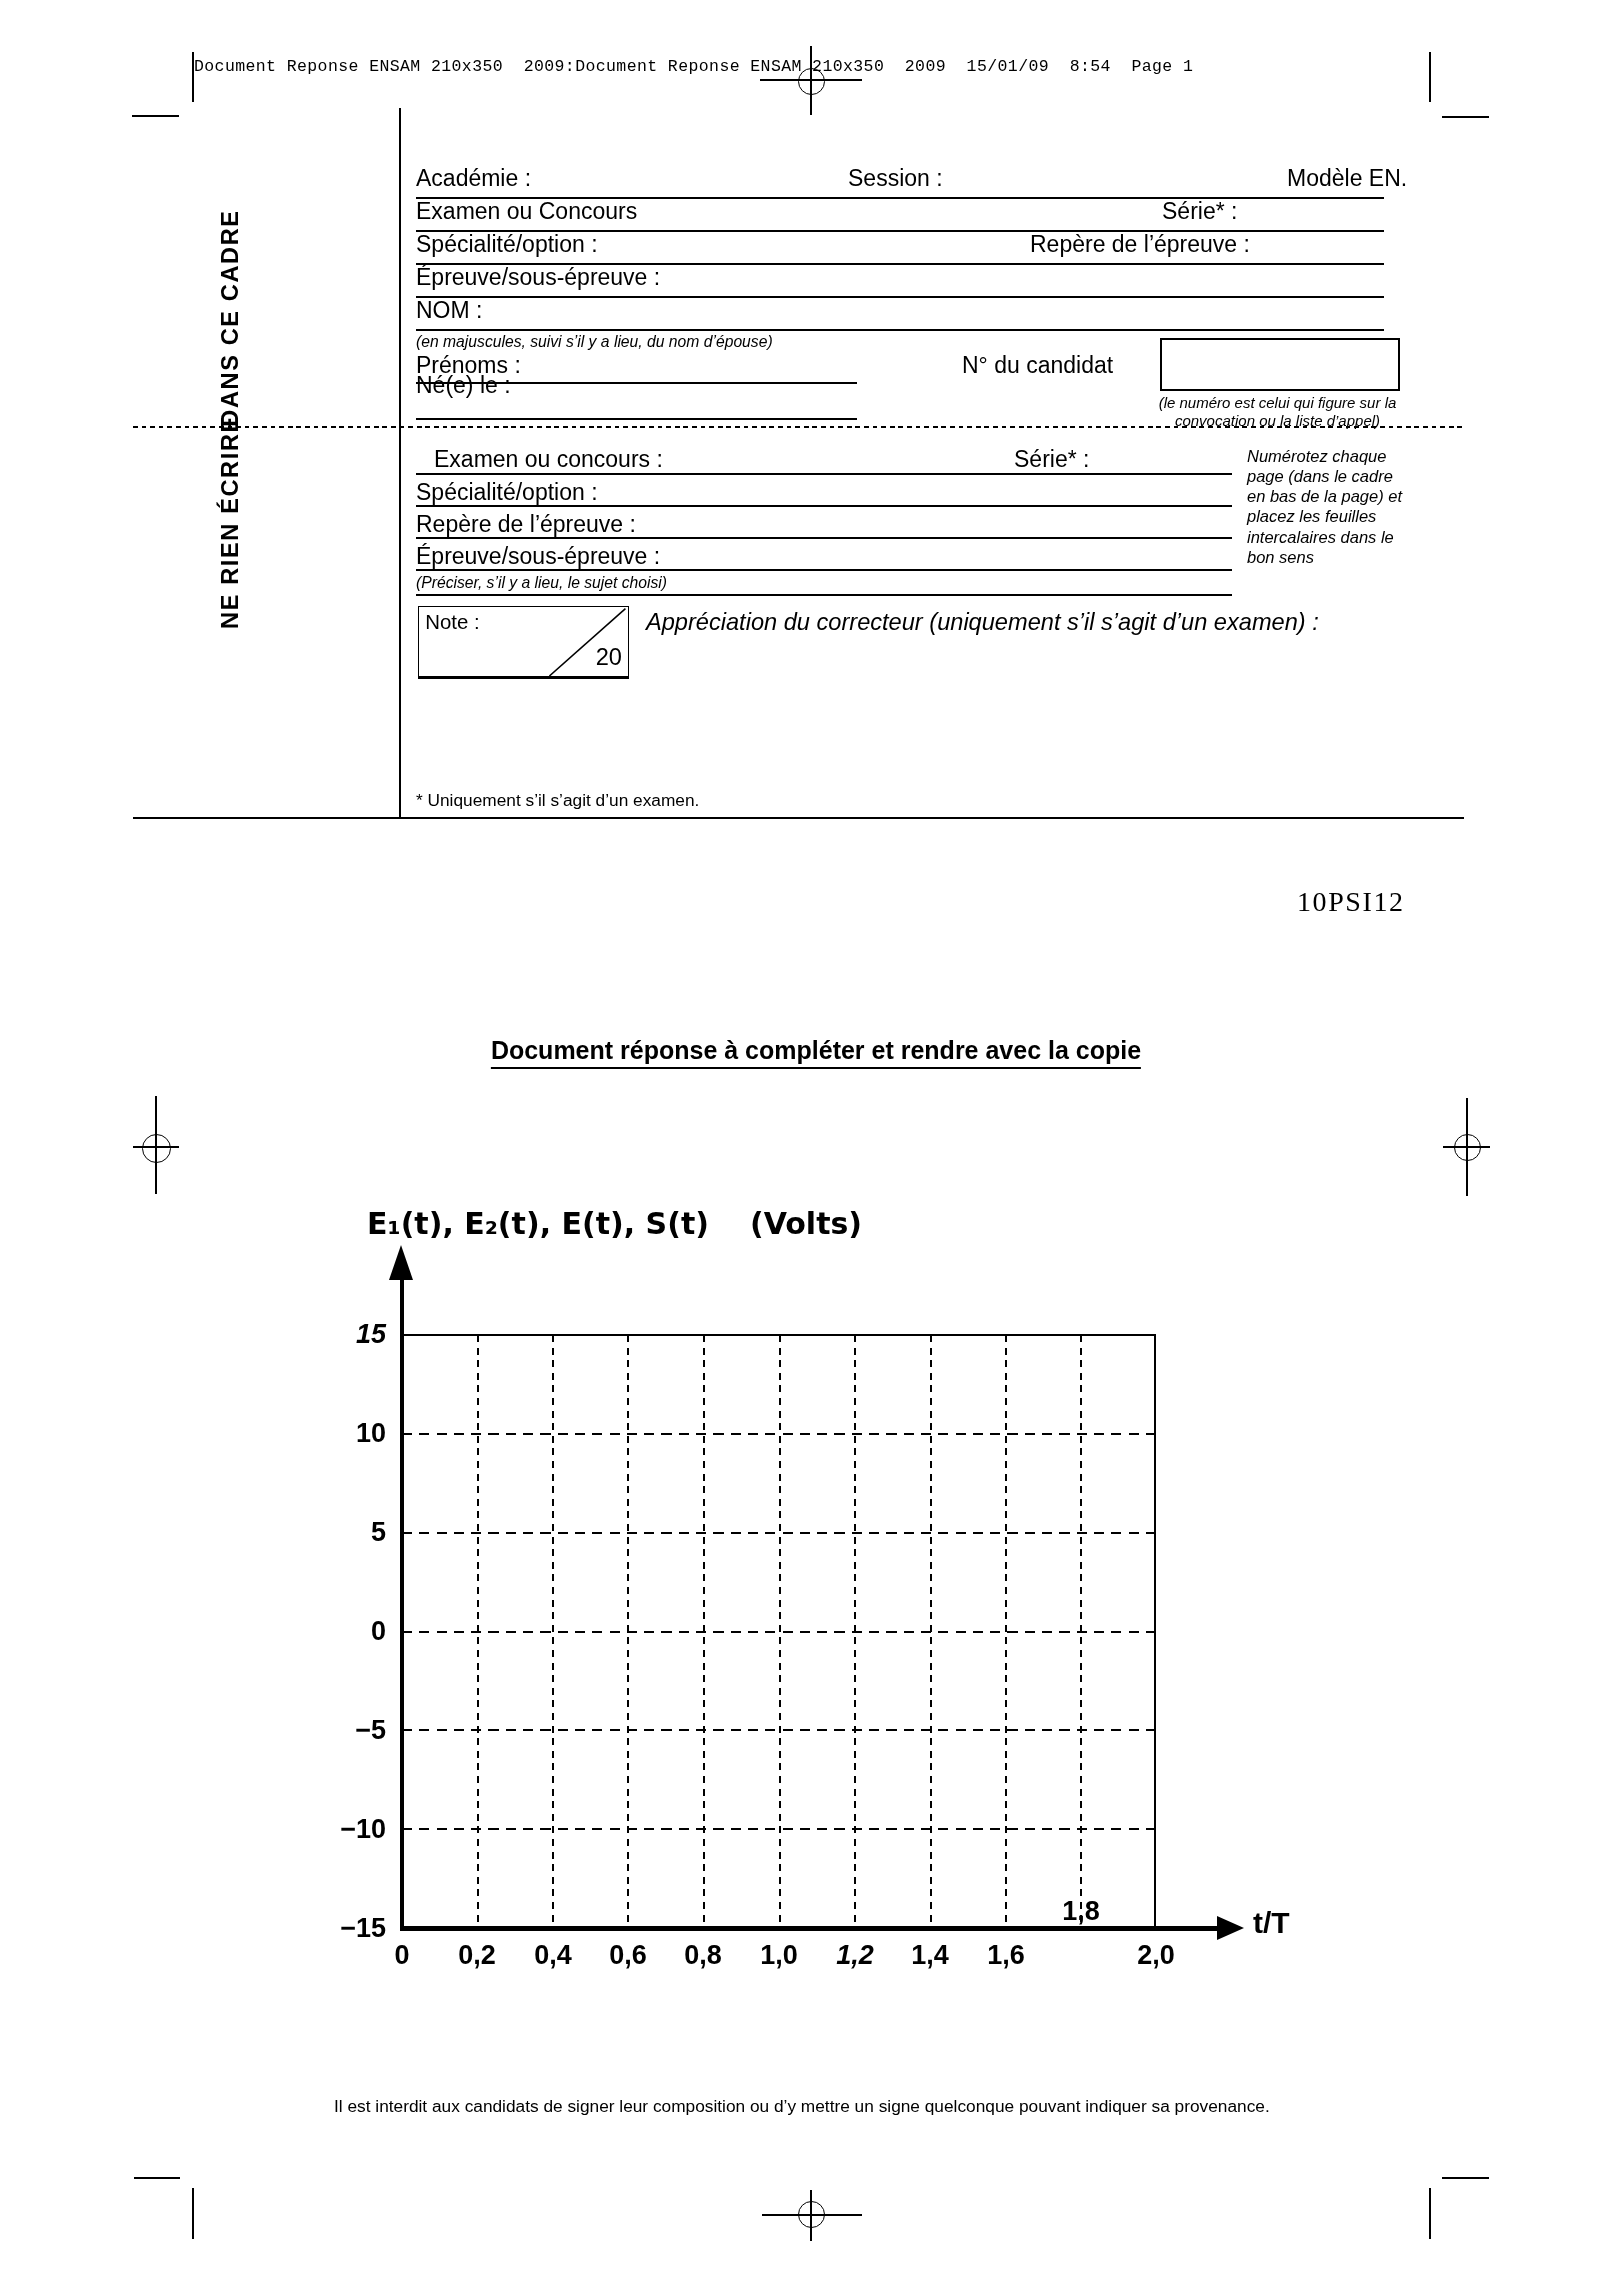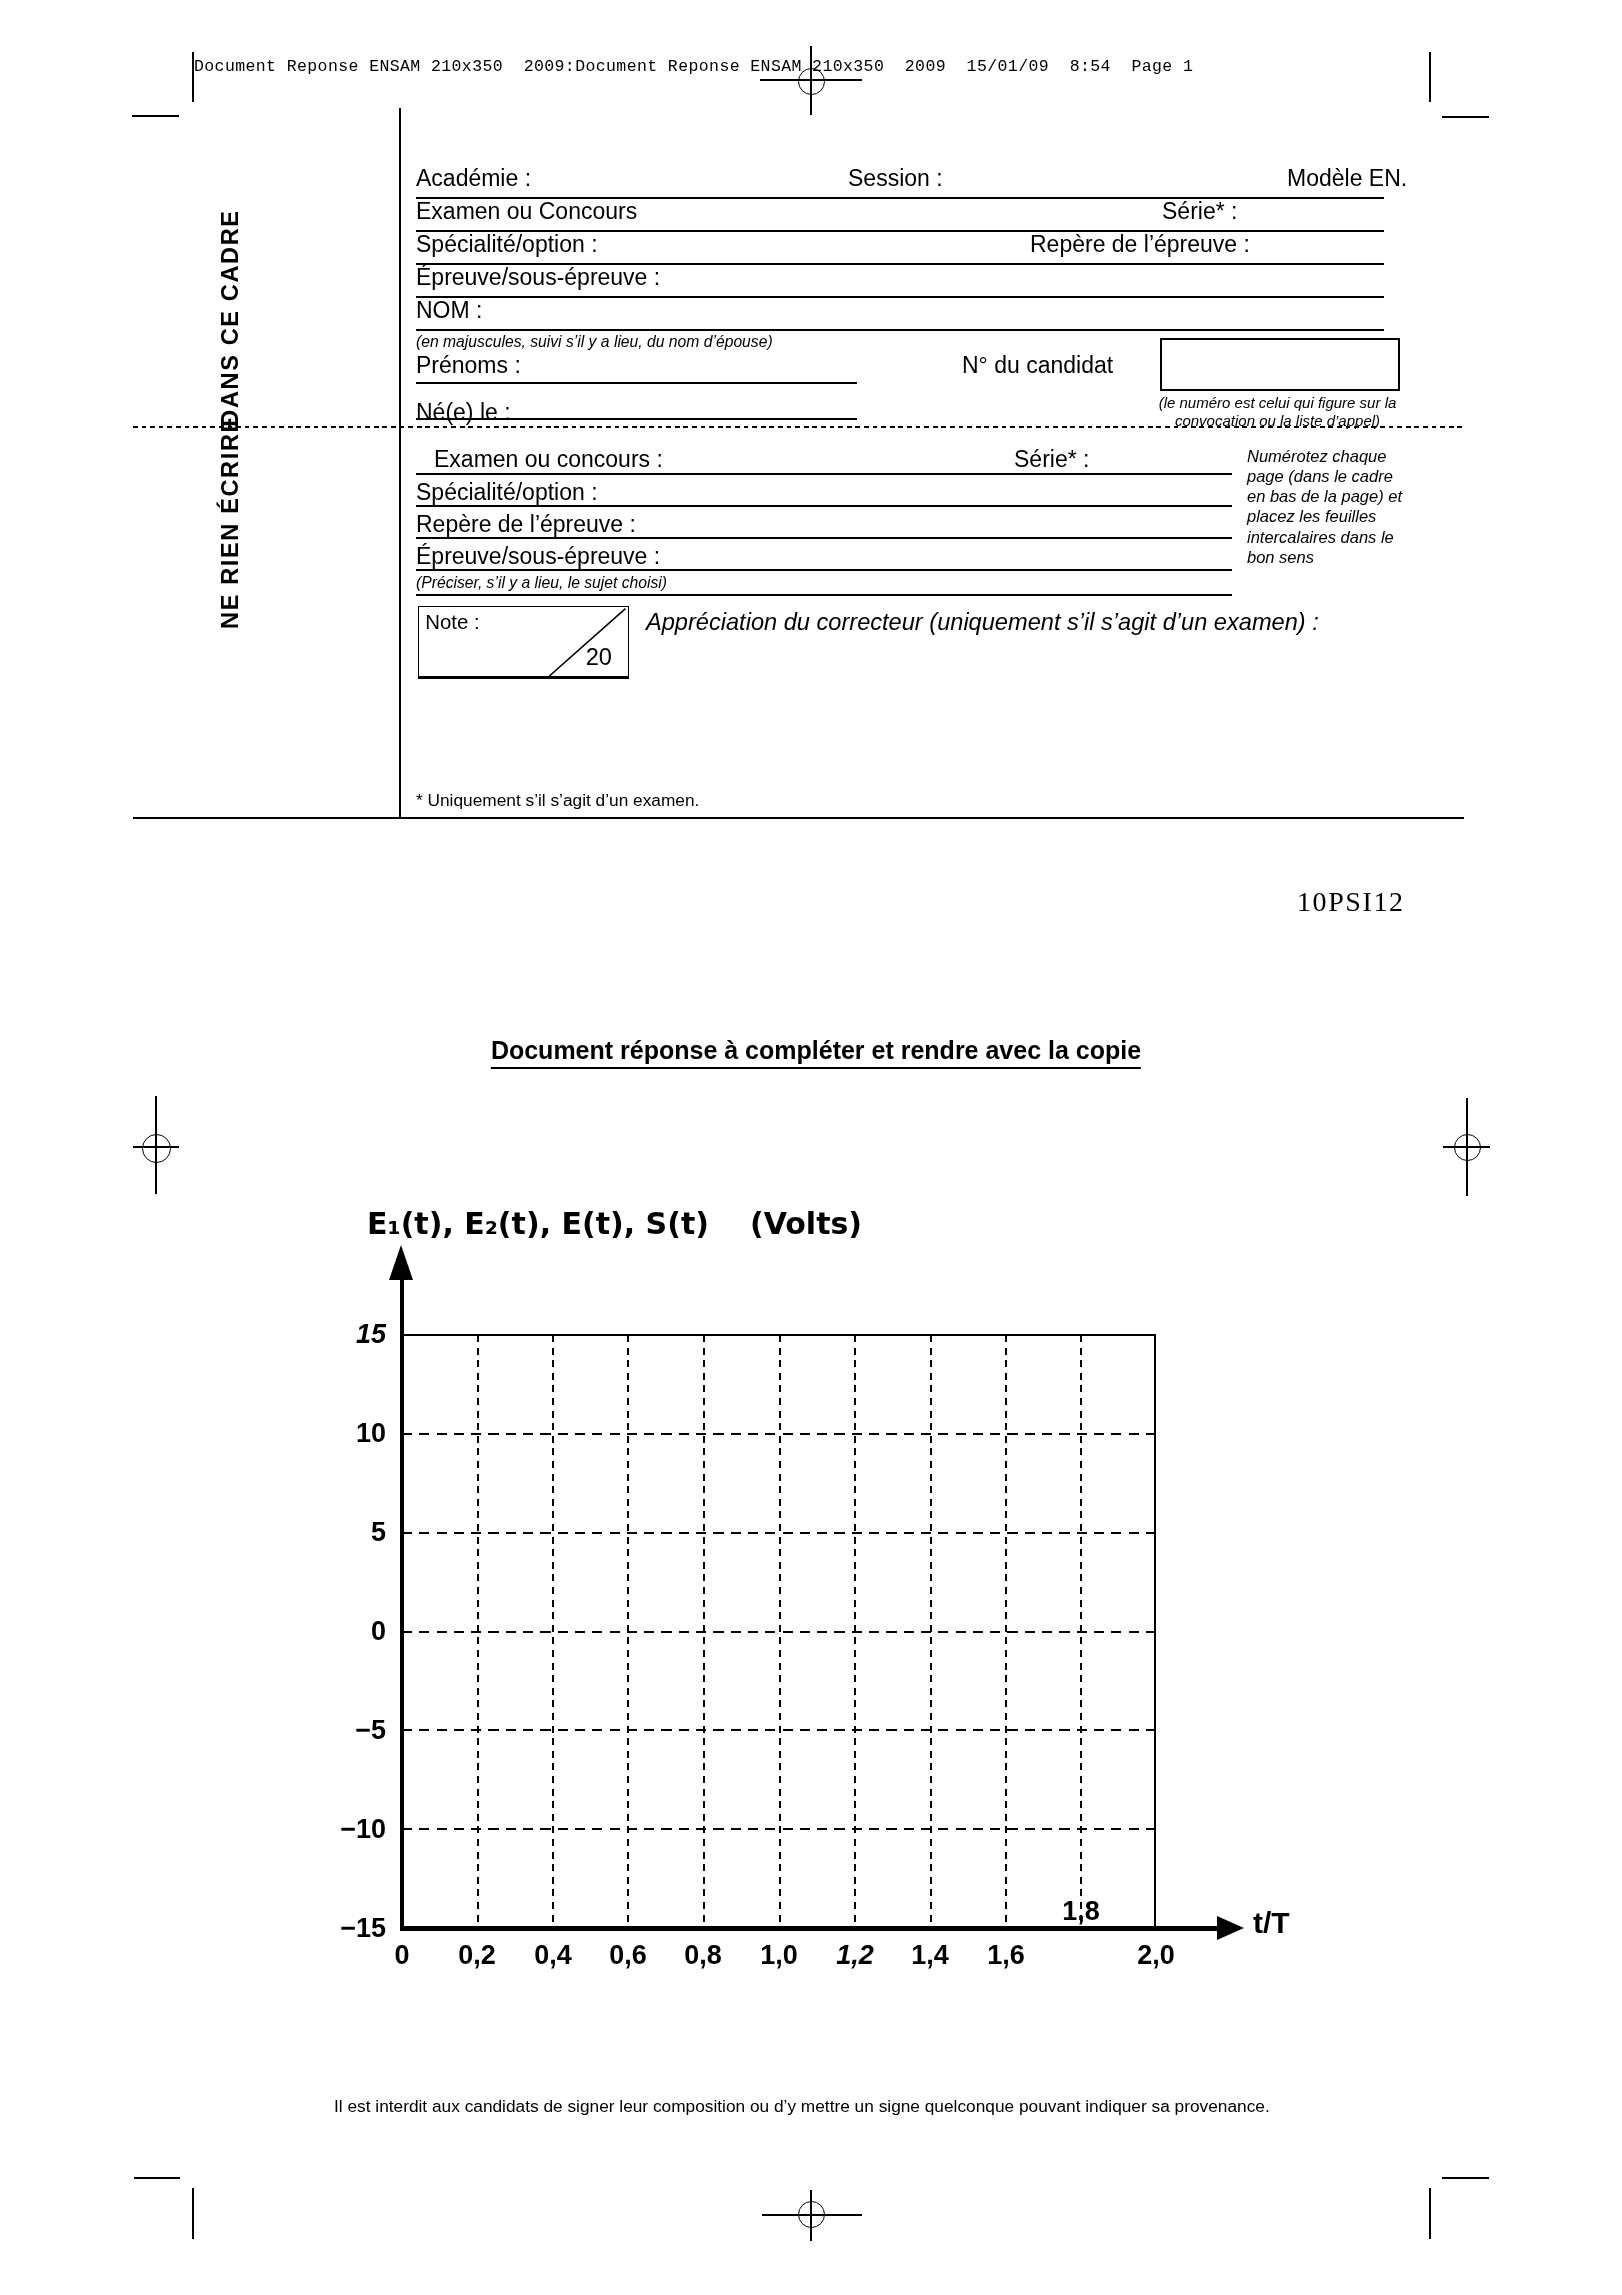--- a/index.html
+++ b/index.html
@@ -110,21 +110,21 @@
 <div class="abs sm" style="left:416px;top:333px;">(en majuscules, suivi s’il y a lieu, du nom d’épouse)</div>
 
 <div class="abs lbl" style="left:416px;top:353px;">Prénoms :</div>
 <div class="abs hline" style="left:416px;top:382px;width:441px;"></div>
 
 <div class="abs lbl" style="left:962px;top:353px;text-align:right;">N° du candidat</div>
 <div class="abs candbox" style="left:1160px;top:338px;width:236px;height:49px;"></div>
 <div class="abs candnote" style="left:1152px;top:394px;width:251px;white-space:pre-line;">(le numéro est celui qui figure sur la
 convocation ou la liste d’appel)</div>
 
-<div class="abs lbl" style="left:416px;top:400px;">Né(e) le :</div>
+<div class="abs lbl" style="left:416px;top:373px;">Né(e) le :</div>
 <div class="abs hline" style="left:416px;top:418px;width:441px;"></div>
 
 <div class="abs lbl" style="left:416px;top:447px;margin-left:18px;">Examen ou concours :</div>
 <div class="abs lbl" style="left:1014px;top:447px;">Série* :</div>
 <div class="abs hline" style="left:416px;top:473px;width:816px;"></div>
 
 <div class="abs lbl" style="left:416px;top:480px;">Spécialité/option :</div>
 <div class="abs hline" style="left:416px;top:505px;width:816px;"></div>
 
 <div class="abs lbl" style="left:416px;top:512px;">Repère de l’épreuve :</div>
@@ -138,21 +138,21 @@
 
 <div class="abs sidenote" style="left:1247px;top:446px;width:173px;">Numérotez chaque
 page (dans le cadre
 en bas de la page) et
 placez les feuilles
 intercalaires dans le
 bon sens</div>
 
 <div class="abs notebox" style="left:418px;top:606px;width:209px;height:69px;">
   <span class="note-lbl" style="position:absolute;left:6.3px;top:3.9px;">Note :</span>
-  <span class="note-den" style="position:absolute;right:16px;bottom:4.7px;margin-top:20px;">20</span>
+  <span class="note-den" style="position:absolute;right:6px;bottom:4.7px;margin-top:20px;">20</span>
   <svg width="209" height="69" style="position:absolute;left:0;top:0;" viewBox="0 0 266 88">
     <line x1="166" y1="88" x2="263" y2="2" stroke="#000" stroke-width="2"></line>
   </svg>
 </div>
 
 <div class="abs appreciation" style="left:628px;top:609px;margin-left:18px;">Appréciation du correcteur (uniquement s’il s’agit d’un examen) :</div>
 <div class="abs footnote" style="left:416px;top:790px;">* Uniquement s’il s’agit d’un examen.</div>
 
 <div class="abs doccode" style="left:1297px;top:859px;">10PSI12</div>
 <div class="abs main-title" style="left:816px;top:1036px;">Document réponse à compléter et rendre avec la copie</div>

